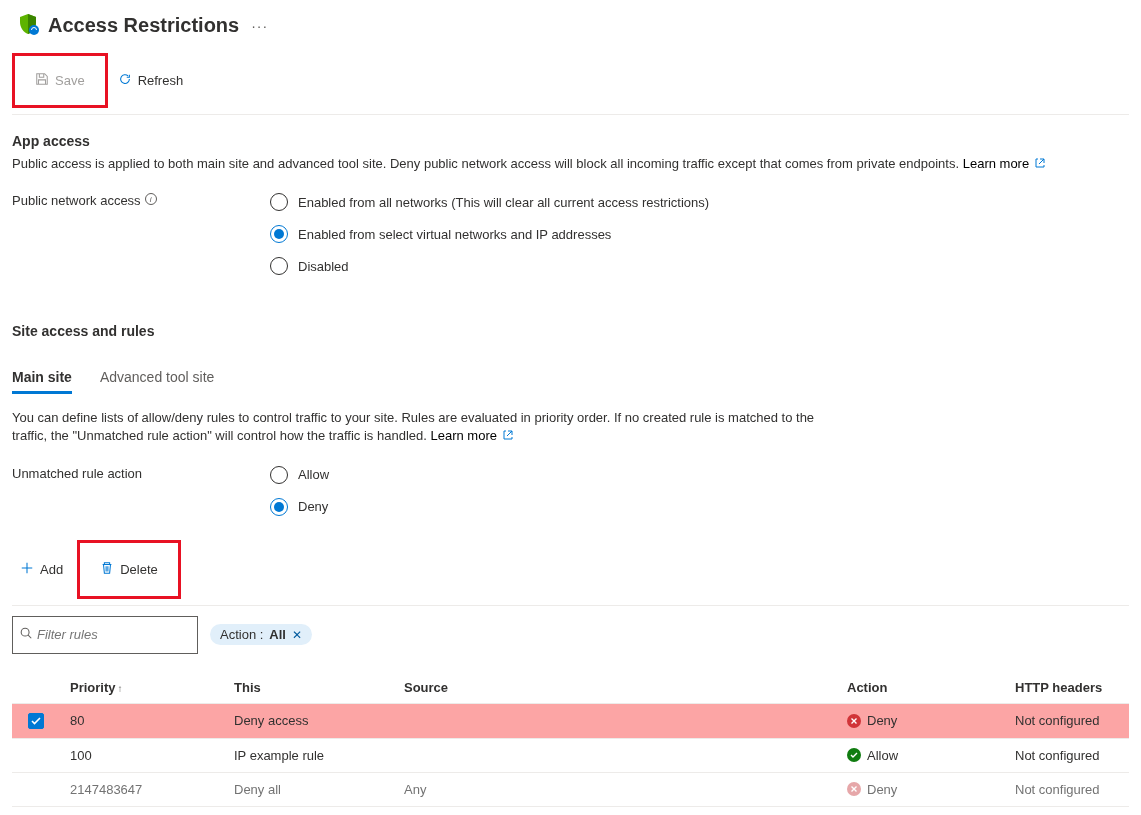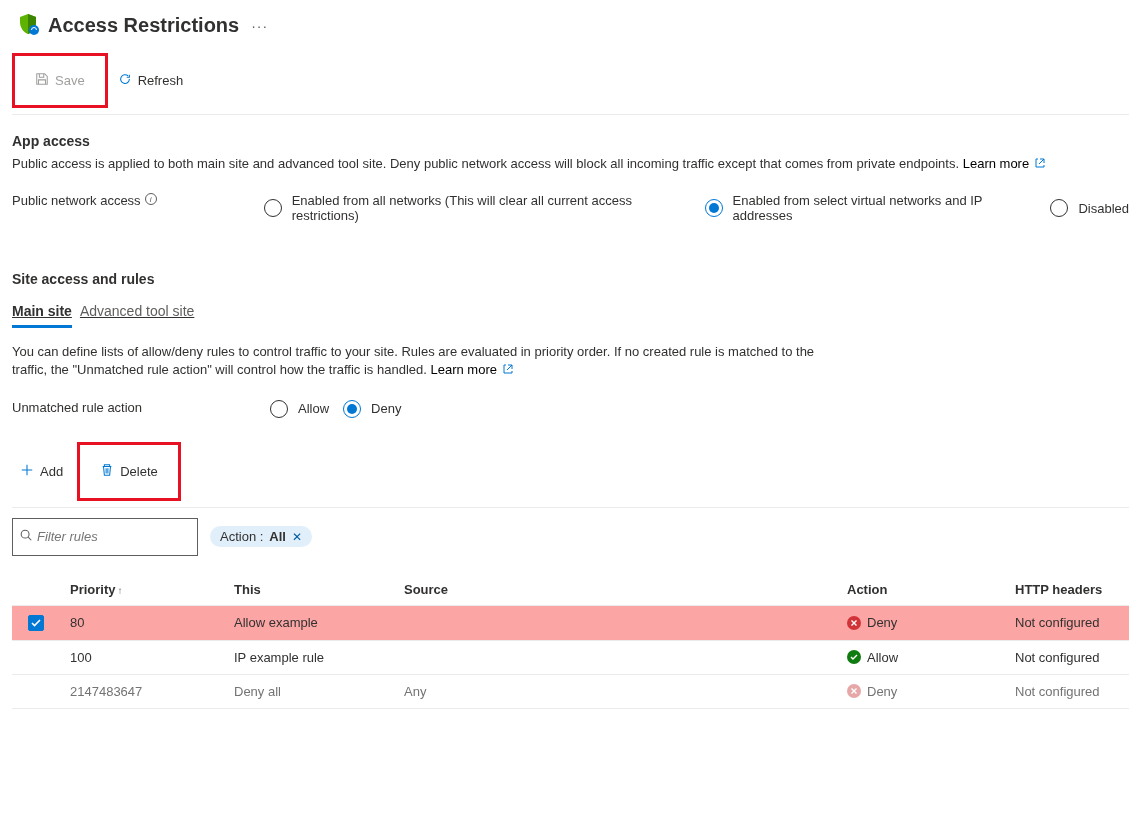--- a/index.html
+++ b/index.html
@@ -14,26 +14,26 @@
 .red-box{border:3px solid #e81123;padding:12px;}
 .save-disk-svg{width:14px;height:14px;}
 .refresh-svg{width:14px;height:14px;}
 h3.section{font-size:14px;font-weight:600;margin:18px 0 6px 0;}
 .section-text{font-size:13px;color:#323130;line-height:1.4;}
 .link{color:#000000;cursor:pointer;}
 .ext-link-icon{display:inline-block;width:10px;height:10px;margin-left:2px;vertical-align:baseline;}
 .field-row{display:flex;align-items:flex-start;margin-top:20px;}
 .field-label{width:258px;font-size:13px;color:#323130;display:flex;align-items:flex-start;gap:4px;}
 .info-icon{width:12px;height:12px;border:1px solid #605e5c;border-radius:50%;display:inline-flex;align-items:center;justify-content:center;font-size:8px;font-style:italic;color:#605e5c;}
-.radio-stack{display:flex;flex-direction:row;gap:14px;}
+.radio-stack{display:flex;flex-direction:column;gap:14px;}
 .radio-opt{display:flex;align-items:center;gap:10px;}
 .radio-circle{width:18px;height:18px;border:1px solid #323130;border-radius:50%;display:flex;align-items:center;justify-content:center;flex:0 0 18px;}
 .radio-circle.checked{border-color:#0078d4;}
 .radio-dot{width:10px;height:10px;border-radius:50%;background:#0078d4;}
-.tabs{display:flex;gap:8px;margin-top:10px;border-bottom:1px solid transparent;text-decoration:underline;}
+.tabs{display:flex;gap:28px;margin-top:24px;border-bottom:1px solid transparent;}
 .tab{padding:6px 0;font-size:14px;color:#605e5c;cursor:pointer;}
 .tab.active{font-weight:600;color:#323130;border-bottom:3px solid #0078d4;}
 .actions-row{display:flex;gap:6px;margin-top:24px;}
 .actions-row .toolbar-btn{padding:6px 8px;}
 .plus-svg,.trash-svg{width:14px;height:14px;}
 .filter-row{display:flex;align-items:center;gap:12px;margin-top:10px;}
 .filter-input-wrap{display:flex;align-items:center;border:1px solid #605e5c;width:186px;height:38px;padding:0 6px;}
 .filter-input-wrap svg{width:14px;height:14px;margin-right:4px;flex:0 0 14px;}
 .filter-input{border:none;outline:none;font-size:13px;width:100%;font-style:italic;color:#605e5c;}
 .pill{background:#e1effa;color:#323130;border-radius:12px;padding:3px 10px;display:flex;align-items:center;gap:6px;}
@@ -204,21 +204,21 @@
     </tr>
   </thead>
   <tbody>
     <tr class="selected">
       <td><span class="checkbox checked">
             <svg class="check-svg" viewBox="0 0 10 10">
               <path fill="none" stroke="#fff" stroke-width="1.6" d="M1 5l2.5 2.5L9 2"></path>
             </svg>
           </span></td>
       <td>80</td>
-      <td>Allow example</td>
+      <td>Deny access</td>
       <td></td>
       <td>
           <span class="action-cell">
             <span class="status-circle deny">
               <svg viewBox="0 0 8 8">
                 <path stroke="#fff" stroke-width="1.4" d="M1.5 1.5l5 5M6.5 1.5l-5 5"></path>
               </svg>
             </span>
             <span>Deny</span>
           </span>

